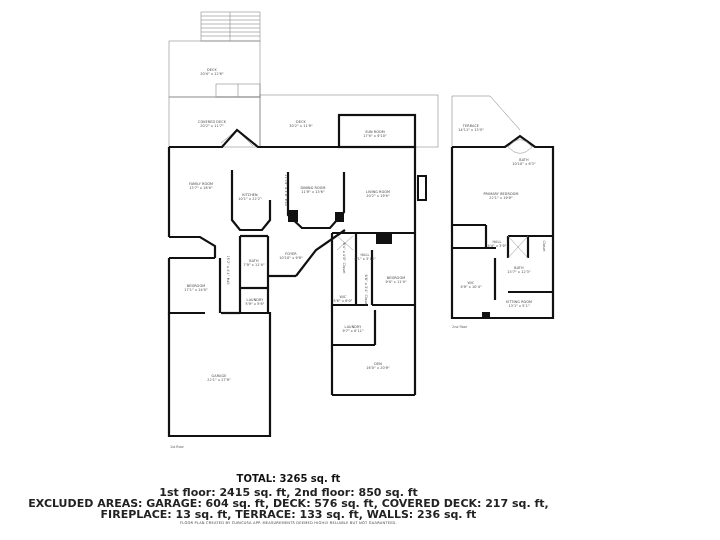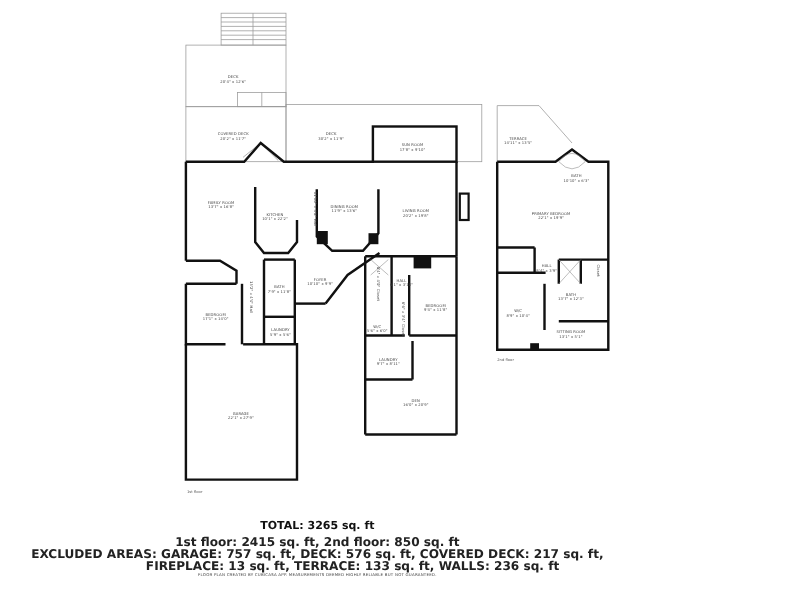--- a/index.html
+++ b/index.html
@@ -5,21 +5,21 @@
   html,body{margin:0;padding:0;background:#ffffff;}
   body{width:720px;height:540px;position:relative;overflow:hidden;font-family:"DejaVu Sans",sans-serif;color:#222;}
   .plan{position:absolute;left:0;top:0;width:720px;height:470px;}
   .lbl{position:absolute;font-size:3.4px;line-height:4px;text-align:center;color:#444;letter-spacing:0.1px;white-space:nowrap;transform:translateX(-50%);}
   .lbl .n{display:block;text-transform:uppercase;}
   .lbl .d{display:block;}
   .floor-lbl{position:absolute;font-size:3.4px;color:#555;}
   .footer{position:absolute;left:0;width:577px;text-align:center;}
   .total{top:473px;font-size:10px;font-weight:bold;color:#111;}
   .line{font-size:11px;color:#222;font-weight:bold;}
-  .l1{top:486px;} .l2{top:497px;} .l3{top:508px;margin-left:32px;}
+  .l1{top:486px;} .l2{top:497px;} .l3{top:508px;}
   .disclaimer{top:521px;font-size:3.6px;color:#444;text-transform:uppercase;letter-spacing:0.2px;}
 </style>
 </head>
 <body>
 
 <div class="plan">
   <svg width="720" height="470" viewBox="0 0 720 470" xmlns="http://www.w3.org/2000/svg">
     <g fill="none" stroke="#9a9a9a" stroke-width="0.7">
 
       <rect x="201" y="12" width="59" height="29"></rect>
@@ -221,15 +221,15 @@
       </div>
       <div class="lbl" style="left: 544px; top: 244px; transform: translateX(-50%) rotate(90deg);">Closet</div>
     </div>
 
   <div class="floor-lbl" style="left:170px;top:445px;">1st floor</div>
   <div class="floor-lbl" style="left:452px;top:325px;">2nd floor</div>
 </div>
 
 <div class="footer total">TOTAL: 3265 sq. ft</div>
 <div class="footer line l1">1st floor: 2415 sq. ft, 2nd floor: 850 sq. ft</div>
-<div class="footer line l2">EXCLUDED AREAS: GARAGE: 757 sq. ft, DECK: 576 sq. ft, COVERED DECK: 217 sq. ft,</div>
+<div class="footer line l2">EXCLUDED AREAS: GARAGE: 604 sq. ft, DECK: 576 sq. ft, COVERED DECK: 217 sq. ft,</div>
 <div class="footer line l3">FIREPLACE: 13 sq. ft, TERRACE: 133 sq. ft, WALLS: 236 sq. ft</div>
 <div class="footer disclaimer">Floor plan created by CubiCasa App. Measurements deemed highly reliable but not guaranteed.</div>
 
 </body></html>

